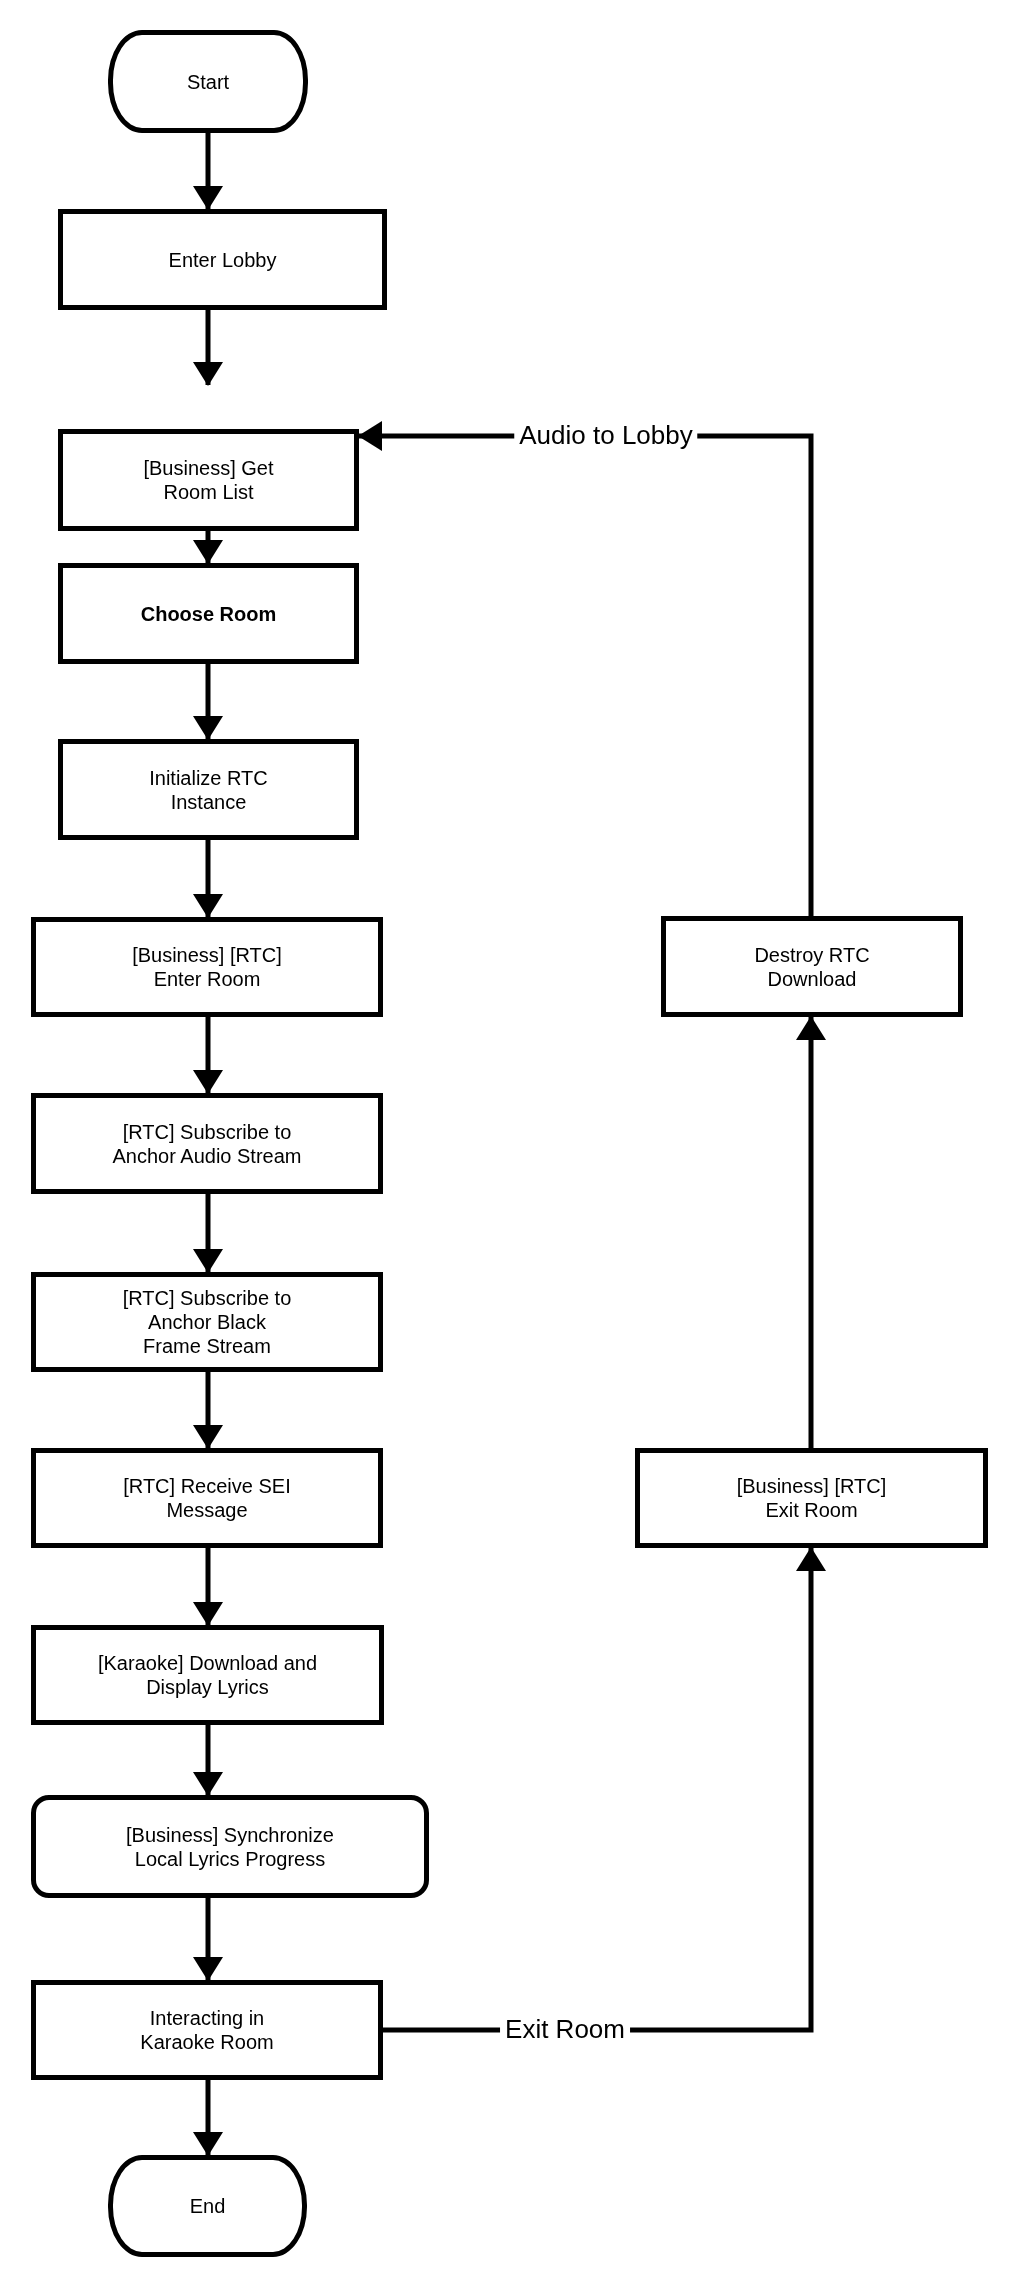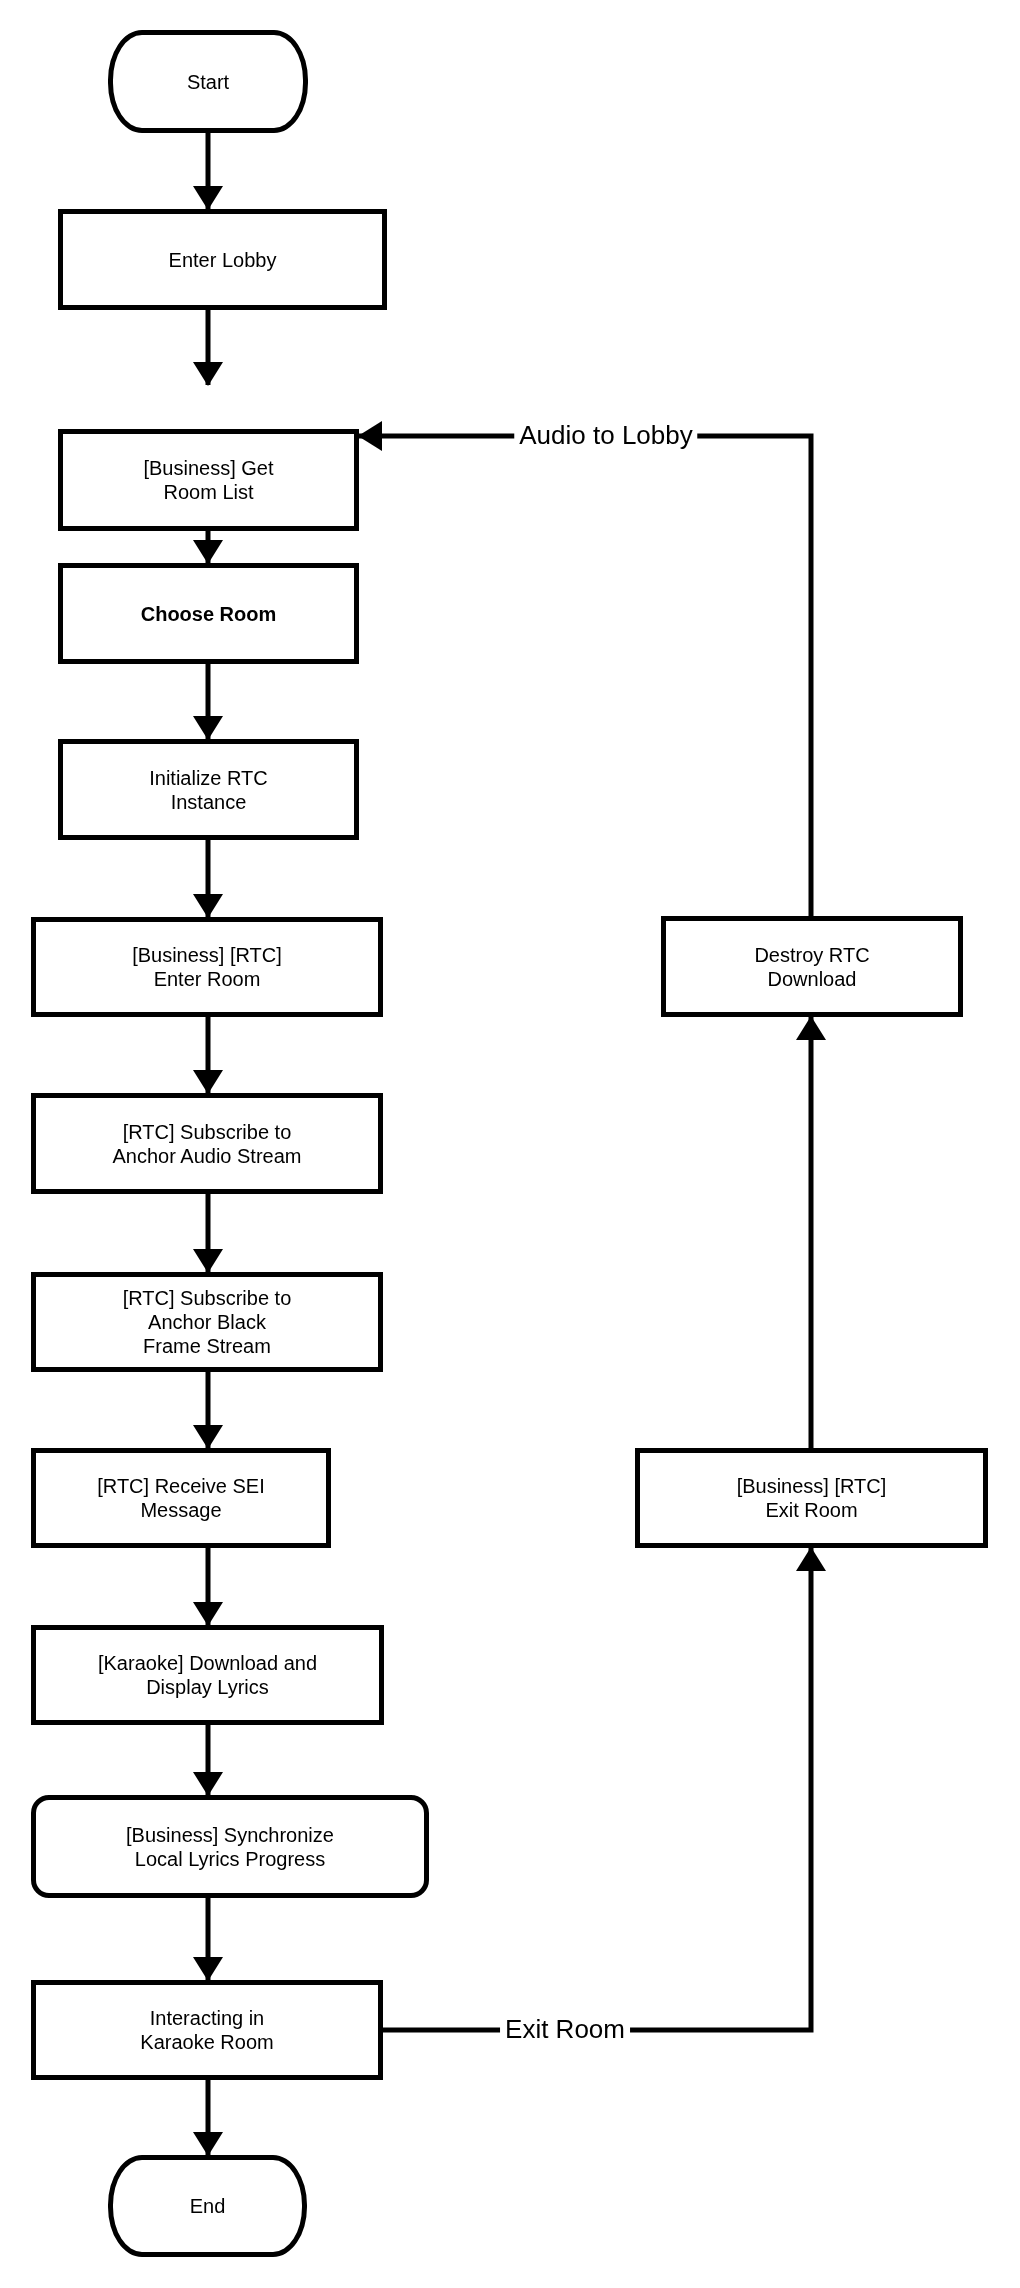--- a/index.html
+++ b/index.html
@@ -98,21 +98,21 @@
   <div class="node" style="left:31px; top:917px; width:352px; height:100px;">[Business] [RTC]
 Enter Room</div>
 
   <div class="node" style="left:31px; top:1093px; width:352px; height:101px;">[RTC] Subscribe to
 Anchor Audio Stream</div>
 
   <div class="node" style="left:31px; top:1272px; width:352px; height:100px;">[RTC] Subscribe to
 Anchor Black
 Frame Stream</div>
 
-  <div class="node" style="left:31px; top:1448px; width:300px; height:100px;">[RTC] Receive SEI
+  <div class="node" style="left:31px; top:1448px; width:352px; height:100px;">[RTC] Receive SEI
 Message</div>
 
   <div class="node" style="left:31px; top:1625px; width:353px; height:100px;">[Karaoke] Download and
 Display Lyrics</div>
 
   <div class="node" style="left:31px; top:1795px; width:398px; height:103px;border-radius:18px;">[Business] Synchronize
 Local Lyrics Progress</div>
 
   <div class="node" style="left:31px; top:1980px; width:352px; height:100px;">Interacting in
 Karaoke Room</div>

